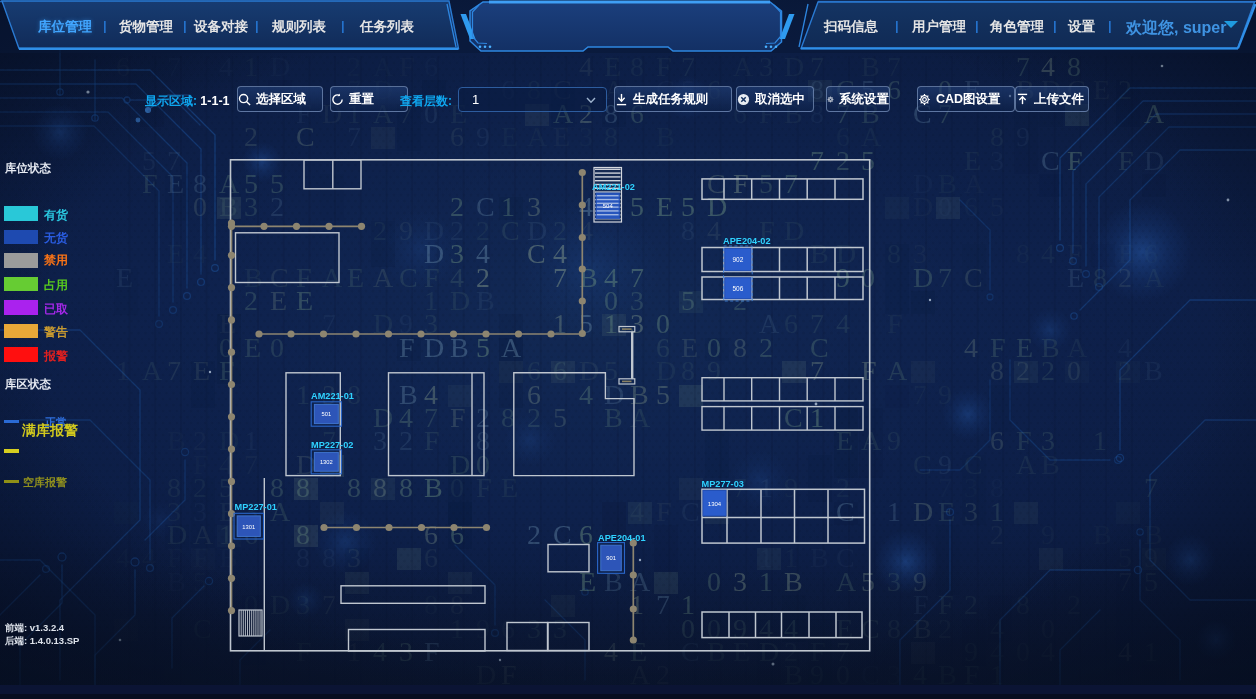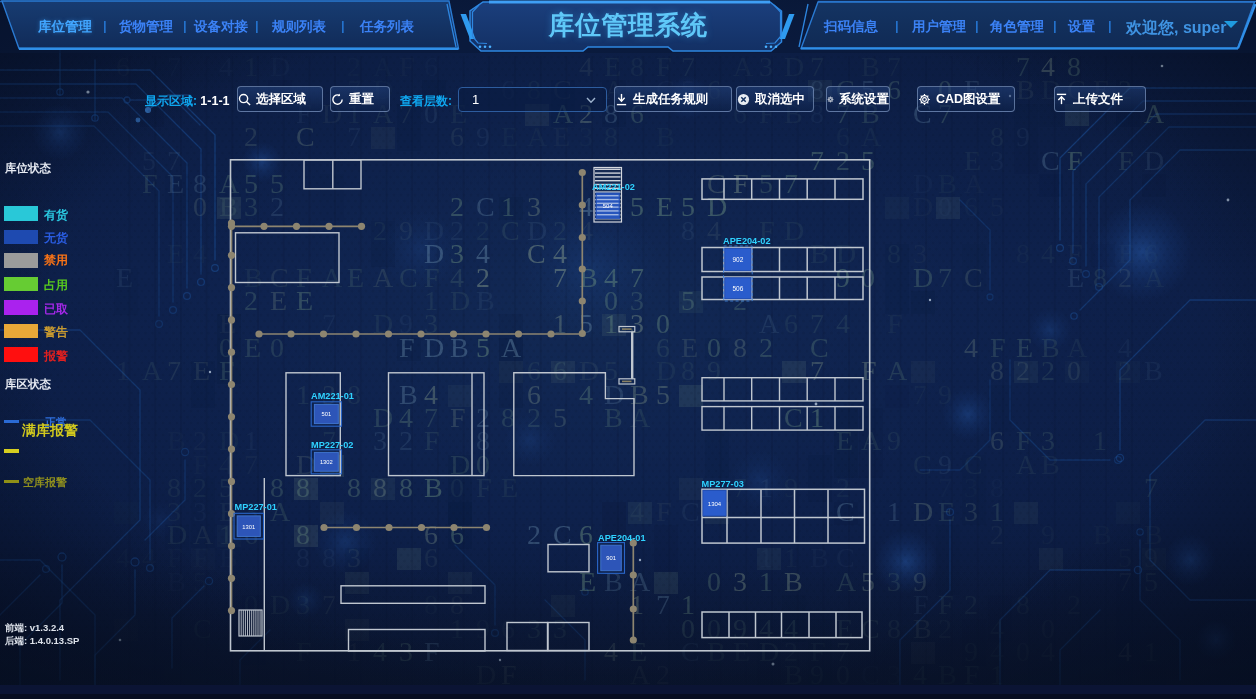--- a/index.html
+++ b/index.html
@@ -1,19 +1,19 @@
 <!DOCTYPE html>
 <html><head><meta charset="utf-8">
 <style>
 *{margin:0;padding:0;box-sizing:border-box}
 html,body{width:1256px;height:699px;overflow:hidden;background:#0a142e}
 body{font-family:"Liberation Sans",sans-serif;position:relative}
 #stage{position:absolute;left:0;top:0;width:1256px;height:699px;overflow:hidden}
 .abs{position:absolute}
-.navitem{font-size:13.5px;font-weight:bold;color:#3b82f6;white-space:nowrap}
+.navitem{font-size:13.5px;font-weight:bold;color:#e5e5e5;white-space:nowrap}
 .navsep{color:#2472cc;font-size:13px;font-weight:bold}
 .btn{position:absolute;top:86px;height:26px;border:1px solid rgba(130,155,195,0.65);border-radius:4px;
  background:linear-gradient(180deg,rgba(40,72,132,0.5),rgba(14,34,74,0.55));color:#fff;font-size:12.5px;
  display:flex;align-items:center;gap:5px;font-weight:bold;white-space:nowrap}
 .cyanlab{color:#0fa7f0;font-size:12px;font-weight:bold;white-space:nowrap}
 </style></head>
 <body>
 <div id="stage">
 <svg class="abs" width="1256" height="699" style="left:0;top:0">
 <defs>
@@ -916,21 +916,20 @@
 <div class="navsep abs" style="left:183px;top:18px">|</div>
 
 <div class="navitem abs" style="left:194px;top:18px">设备对接</div>
 <div class="navsep abs" style="left:255px;top:18px">|</div>
 
 <div class="navitem abs" style="left:272px;top:18px">规则列表</div>
 <div class="navsep abs" style="left:341px;top:18px">|</div>
 
 <div class="navitem abs" style="left:360px;top:18px">任务列表</div>
 
-<div class="abs" style="left:470px;top:7.5px;width:316px;text-align:center;font-size:26px;font-weight:bold;color:#5fc8f8;letter-spacing:0.5px;text-shadow:0 0 7px rgba(64,180,255,0.45);white-space:nowrap">库位管理系统</div>
 
 <div class="navitem abs" style="left:824px;top:18px">扫码信息</div>
 <div class="navsep abs" style="left:895px;top:18px">|</div>
 
 <div class="navitem abs" style="left:912px;top:18px">用户管理</div>
 <div class="navsep abs" style="left:975px;top:18px">|</div>
 
 <div class="navitem abs" style="left:990px;top:18px">角色管理</div>
 <div class="navsep abs" style="left:1053px;top:18px">|</div>
 
@@ -943,21 +942,21 @@
 
 <div class="abs cyanlab" style="left:145px;top:93px">显示区域: <span style="color:#fff;font-size:12.5px">1-1-1</span></div>
 
 <div class="btn" style="left:237px;width:86px">
 <svg width="13" height="13" viewBox="0 0 14 14">
         <circle cx="6" cy="6" r="4.4" stroke="#fff" stroke-width="1.5" fill="none"></circle>
         <line x1="9.4" y1="9.4" x2="13" y2="13" stroke="#fff" stroke-width="1.5"></line>
       </svg>
 选择区域</div>
 
-<div class="btn" style="left:330px;width:60px">
+<div class="btn" style="left:330px;width:78px">
 <svg width="13" height="13" viewBox="0 0 14 14">
         <path d="M 12 7 A 5 5 0 1 1 9.5 2.7" stroke="#fff" stroke-width="1.5" fill="none"></path>
         <path d="M 9.2 0.5 L 9.8 3.2 L 7 3.6 Z" fill="#fff"></path>
       </svg>
 重置</div>
 
 <div class="abs cyanlab" style="left:400px;top:93px">查看层数: </div>
 
 <div class="abs" style="left:458px;top:87px;width:149px;height:25px;border:1px solid #2d5c9e;border-radius:4px;background:rgba(10,28,66,0.55);color:#fff;font-size:13px;display:flex;align-items:center;padding-left:13px">1
 <svg width="12" height="12" viewBox="0 0 12 12" style="position:absolute;right:9px">
@@ -989,21 +988,21 @@
 系统设置</div>
 
 <div class="btn" style="left:917px;width:98px">
 <svg width="13" height="13" viewBox="0 0 14 14">
         <circle cx="7" cy="7" r="2" stroke="#fff" stroke-width="1.3" fill="none"></circle>
         <path d="M 7 1.2 L 7 3 M 7 11 L 7 12.8 M 1.2 7 L 3 7 M 11 7 L 12.8 7 M 2.9 2.9 L 4.2 4.2 M 9.8 9.8 L 11.1 11.1 M 11.1 2.9 L 9.8 4.2 M 4.2 9.8 L 2.9 11.1" stroke="#fff" stroke-width="1.3"></path>
         <circle cx="7" cy="7" r="4.1" stroke="#fff" stroke-width="1.3" fill="none"></circle>
       </svg>
 CAD图设置</div>
 
-<div class="btn" style="left:1054px;width:92px">
+<div class="btn" style="left:1015px;width:74px">
 <svg width="13" height="13" viewBox="0 0 14 14">
         <path d="M 7 12 L 7 4.5" stroke="#fff" stroke-width="1.5"></path>
         <path d="M 3.6 7.6 L 7 4 L 10.4 7.6" stroke="#fff" stroke-width="1.5" fill="none"></path>
         <line x1="2" y1="1.5" x2="12" y2="1.5" stroke="#fff" stroke-width="1.5"></line>
       </svg>
 上传文件</div>
 
 <div class="abs" style="left:5px;top:161px;font-size:11.5px;font-weight:bold;color:#e6eaf2">库位状态</div>
 
 <div class="abs" style="left:3.5px;top:206.0px;width:34.5px;height:14.5px;background:#29c8d8"></div>

